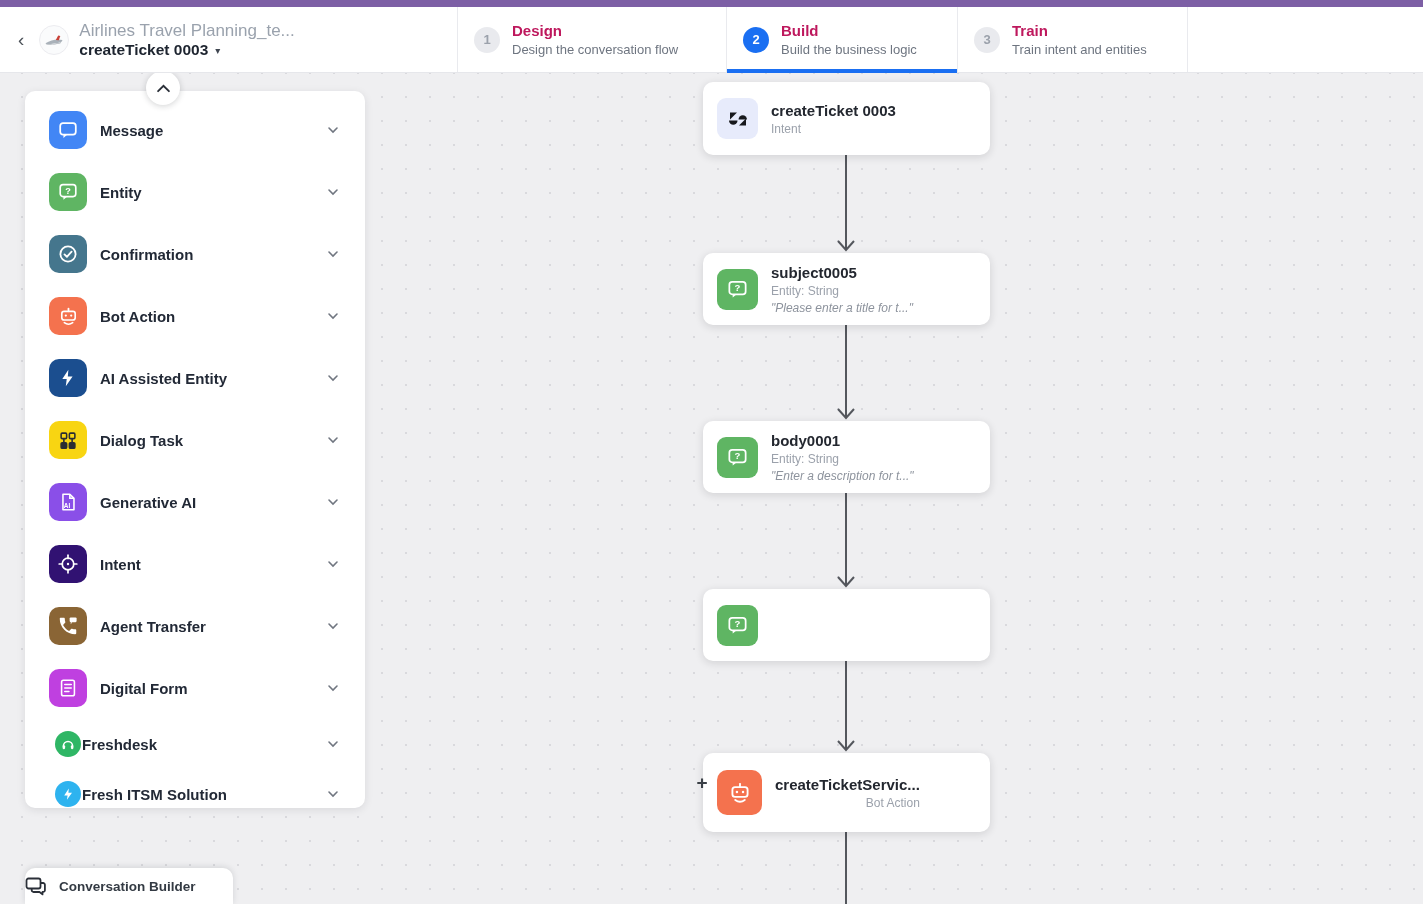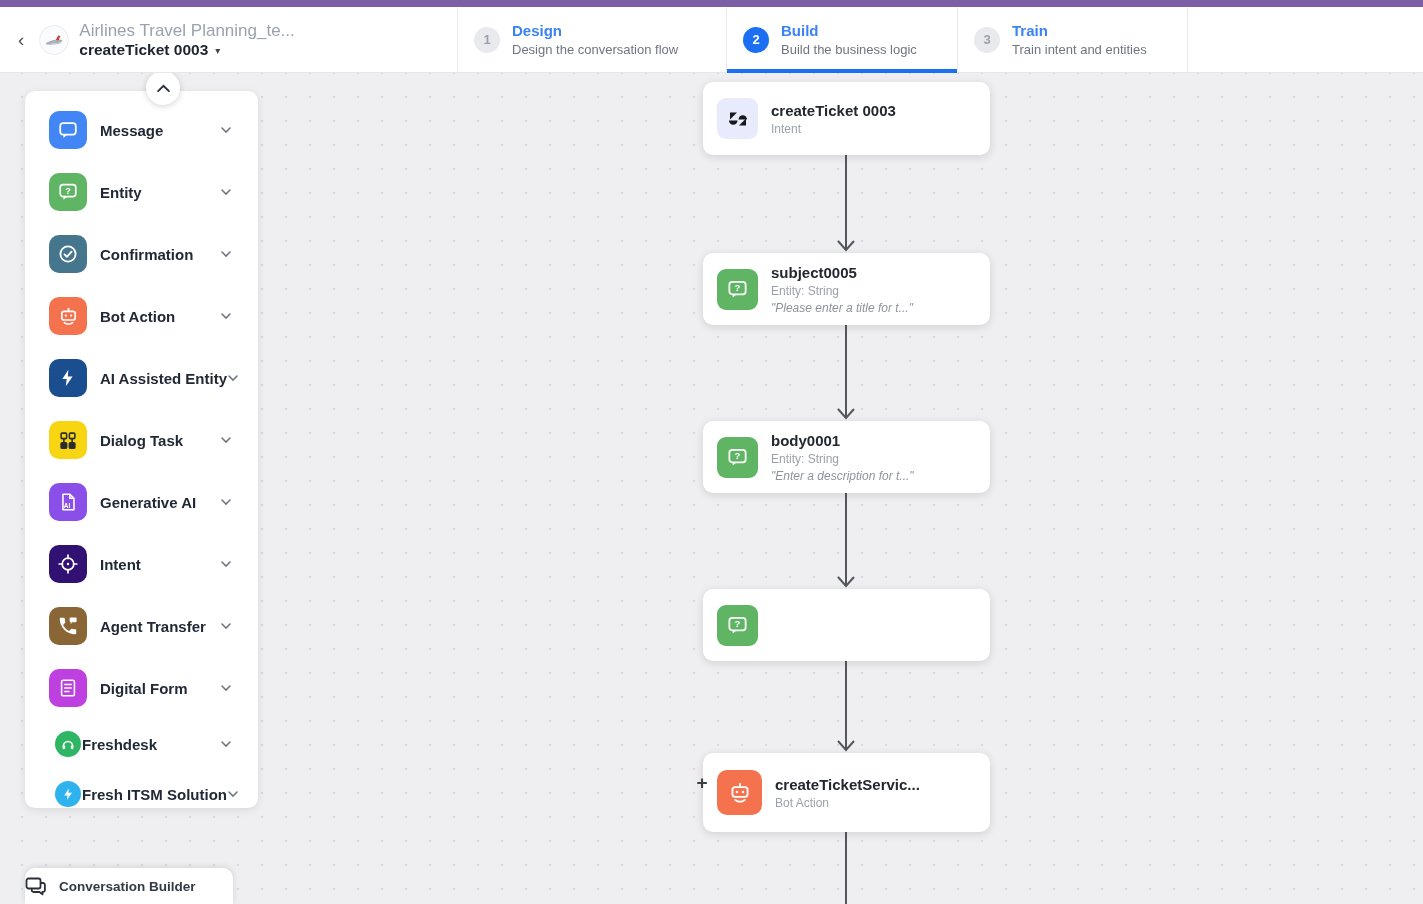--- a/index.html
+++ b/index.html
@@ -17,21 +17,21 @@
   .dlg-row { display:flex; align-items:center; gap:7px; cursor:pointer; }
   .dlg-name { font-size:15.5px; font-weight:700; color:#1d242f; }
   .dlg-caret { font-size:10px; color:#3f4650; padding-top:2px; }
 
   .step { position:absolute; top:0; height:100%; display:flex; align-items:center; gap:12px; padding-left:16px; border-right:1px solid #e9eaee; cursor:pointer; }
   .step-design { left:458px; width:269px; }
   .step-build  { left:727px; width:231px; }
   .step-train  { left:958px; width:230px; }
   .stepnum { width:26px; height:26px; border-radius:50%; background:#e9eaee; color:#9ba1ab; font-weight:700; font-size:13px; display:flex; align-items:center; justify-content:center; flex:none; }
   .step.active .stepnum { background:#1a6ff2; color:#fff; }
-  .steptitle { font-size:15px; font-weight:700; color:#3b82f6; margin-bottom:3px; }
+  .steptitle { font-size:15px; font-weight:700; color:#be185d; margin-bottom:3px; }
   .stepsub { font-size:13px; color:#6e7580; }
   .step.active::after { content:""; position:absolute; left:0; right:0; bottom:-1px; height:4px; background:#1a6ff2; }
 
   
   .canvas { position:absolute; top:73px; left:0; right:0; bottom:0;
     background-color:#efeff1;
     background-image:radial-gradient(circle, #d9d9dd 1.3px, transparent 1.4px);
     background-size:24px 24px; background-position:10px 12px; }
   .connectors { position:absolute; left:0; top:0; width:1423px; height:831px; pointer-events:none; }
 
@@ -42,21 +42,21 @@
   .nicon.entity  { background:#5fb563; }
   .nicon.bot     { background:#f4724e; width:45px; height:45px; border-radius:10px; }
   .ntext { margin-left:13px; min-width:0; }
   .ntitle { font-size:15px; font-weight:700; color:#23272f; white-space:nowrap; }
   .nsub { font-size:12px; color:#9ba1ab; margin-top:3px; }
   .nprompt { font-size:12px; color:#8d939d; font-style:italic; margin-top:3px; }
   .add-plus { position:absolute; left:692px; top:700px; width:20px; height:20px; font-size:19px; font-weight:600;
     color:#3b4047; display:flex; align-items:center; justify-content:center; cursor:pointer; }
 
   
-  .sidebar { position:absolute; left:25px; top:91px; width:233px; height:717px; background:#fff; border-radius:10px;
+  .sidebar { position:absolute; left:25px; top:91px; width:340px; height:717px; background:#fff; border-radius:10px;
     box-shadow:0 2px 8px rgba(25,28,35,.10); padding-top:20px; z-index:10; }
   .collapse-btn { position:absolute; left:146px; top:71px; width:34px; height:34px; border-radius:50%; background:#fff;
     box-shadow:0 1px 6px rgba(25,28,35,.20); display:flex; align-items:center; justify-content:center; z-index:12; cursor:pointer; }
   .srow { display:flex; align-items:center; height:38px; margin:0 26px 24px 24px; cursor:pointer; }
   .sicon { width:38px; height:38px; border-radius:10px; display:flex; align-items:center; justify-content:center; flex:none; }
   .slabel { margin-left:13px; font-size:15px; font-weight:700; color:#222936; white-space:nowrap; }
   .schev { margin-left:auto; display:flex; }
   .srow.compact { height:26px; margin-left:30px; }
   .srow.compact .sicon { width:26px; height:26px; border-radius:50%; }
   .srow.compact .slabel { margin-left:1px; }
@@ -190,21 +190,21 @@
   <div class="node" style="top:516px;height:72px;">
     <div class="nicon entity">
       <svg width="23" height="23" viewBox="0 0 24 24">
         <rect x="3.5" y="4" width="17" height="13" rx="3" stroke="#fff" stroke-width="1.8" fill="none"></rect>
         <path d="M7 17 L7 20.4 L11.2 17 Z" fill="#fff"></path>
         <text x="12" y="14" text-anchor="middle" font-size="10" font-weight="bold" fill="#fff" font-family="Liberation Sans, sans-serif">?</text>
       </svg>
     </div>
   </div>
 
-  <div class="node" style="top:680px;height:79px;">
+  <div class="node" style="top:680px;height:79px;text-align:right;">
     <div class="nicon bot">
       <svg width="26" height="26" viewBox="0 0 24 24" stroke="#fff" stroke-width="1.7" fill="none" stroke-linecap="round">
         <line x1="12" y1="4.8" x2="12" y2="6.6"></line>
           <circle cx="12" cy="3.8" r="1" fill="#fff" stroke="none"></circle>
         <rect x="5" y="6.6" width="14" height="9" rx="2.4"></rect>
         <circle cx="9.2" cy="11" r="1.15" fill="#fff" stroke="none"></circle>
         <circle cx="14.8" cy="11" r="1.15" fill="#fff" stroke="none"></circle>
         <path d="M7.6 18.4 c2.6 2 6.2 2 8.8 0"></path>
       </svg>
     </div>

